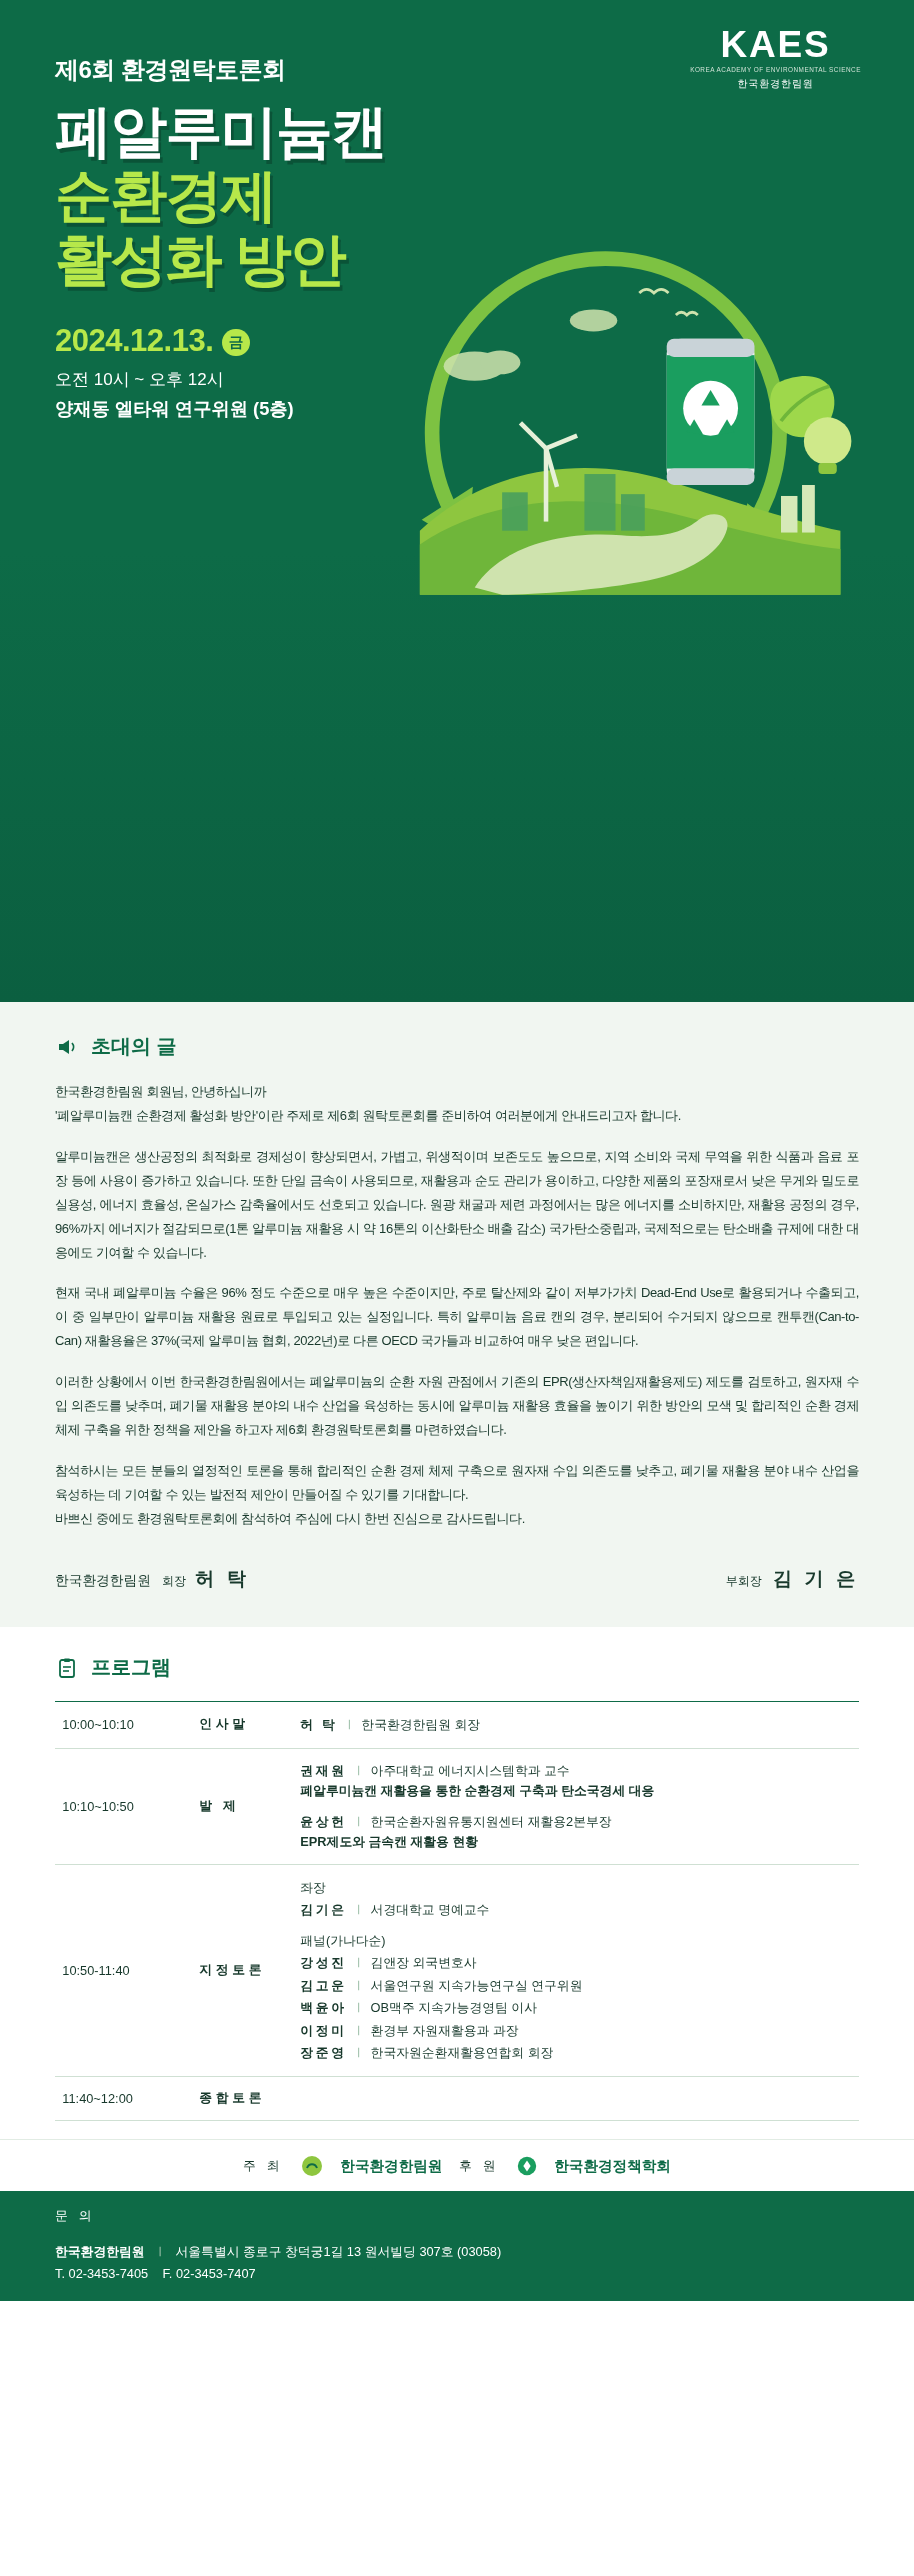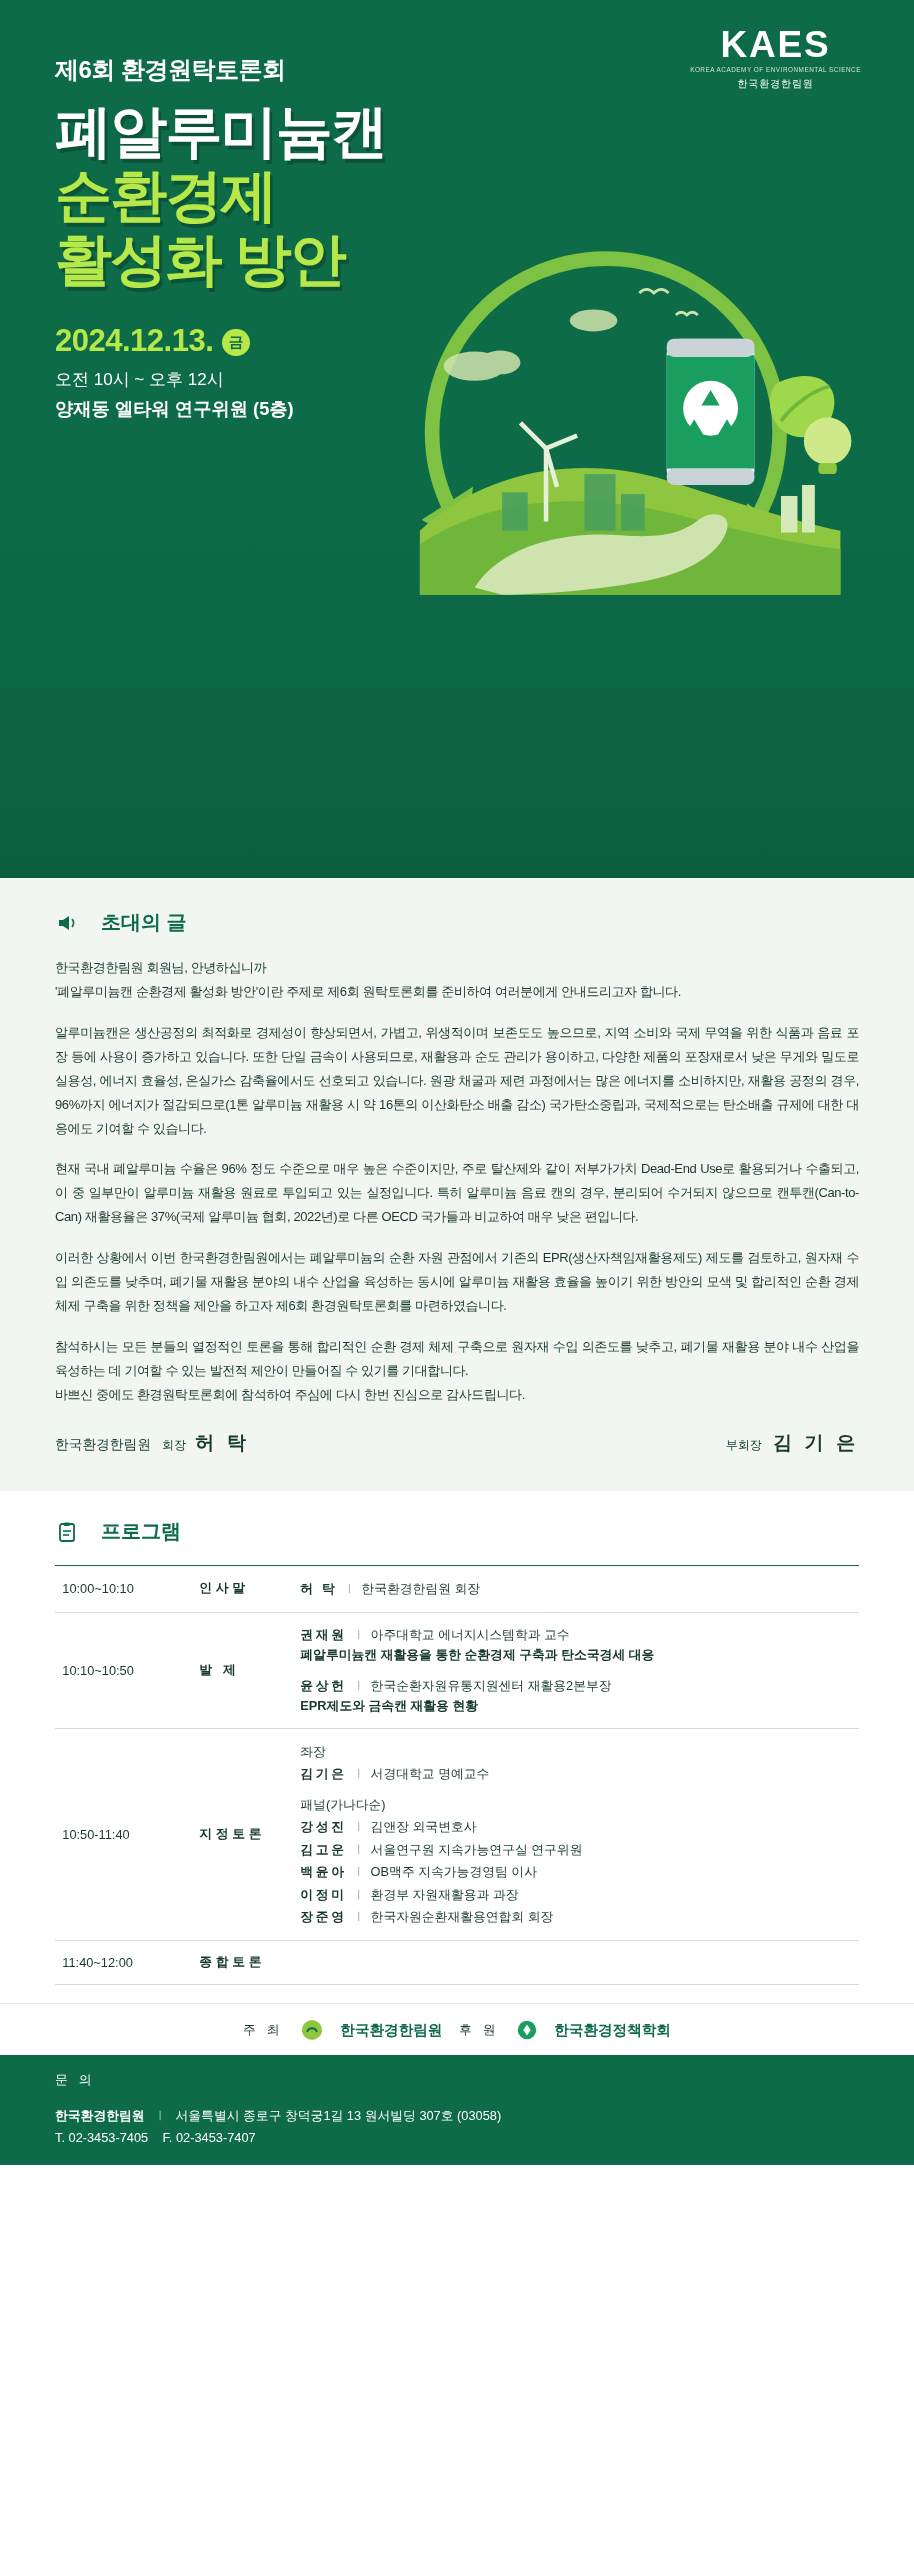--- a/index.html
+++ b/index.html
@@ -11,21 +11,21 @@
   }
   .page { width: 914px; position: relative; }
 
   
   .hero {
     background: #0e6b47;
     background-image: linear-gradient(180deg,#0d6b47 0%, #0d6b47 55%, #0b5f40 100%);
     padding: 37px 55px 0 55px;
     position: relative;
     overflow: hidden;
-    height: 878px;
+    height: 1002px;
   }
   .logo-block { position: absolute; right: 53px; top: 25.6px; text-align: center; }
   .logo-main {
     color: #ffffff; font-weight: bold; font-size: 37px; letter-spacing: 1.8px;
     line-height: 1;
   }
   .logo-sub1 { color: #cfe3d6; font-size: 6.4px; letter-spacing: 0.5px; margin-top: 3.7px; }
   .logo-sub2 { color: #ffffff; font-size: 10px; margin-top: 3.7px; letter-spacing: 0.9px; }
 
   .kicker {
@@ -55,32 +55,32 @@
 
   
   .illus { position: absolute; right: 37px; top: 229px; width: 512px; height: 384px; }
 
   
   .invite {
     background: #f1f6f1;
     padding: 31px 55px 35px 55px;
   }
   .sec-head {
-    display: flex; align-items: center; gap: 22px; margin-bottom: 20px;
+    display: flex; align-items: center; gap: 12px; margin-bottom: 20px;
   }
   .sec-ico { width: 24px; height: 24px; }
   .sec-title { color: #0e6b47; font-size: 20px; font-weight: bold; }
 
   .invite p {
     color: #18392c; font-size: 13px; line-height: 1.85;
     text-align: justify; margin-bottom: 16.5px;
     letter-spacing: -0.4px;
   }
   .sign-row {
-    margin-top: 23px; display: flex; align-items: flex-end; justify-content: space-between;
+    margin-top: 35px; display: flex; align-items: flex-end; justify-content: space-between;
   }
   .sign-left { color: #18392c; font-size: 13.7px; }
   .sign-left .nm { font-size: 19px; font-weight: bold; letter-spacing: 3.7px; margin-left: 5.5px; }
   .sign-left .role { font-size: 12px; margin-left: 7.3px; }
   .sign-right { color: #18392c; font-size: 13.7px; }
   .sign-right .role { font-size: 12px; margin-right: 7.3px; }
   .sign-right .nm { font-size: 19px; font-weight: bold; letter-spacing: 3.7px; }
 
   
   .program { background: #ffffff; padding: 27.4px 55px 18.3px 55px; }

